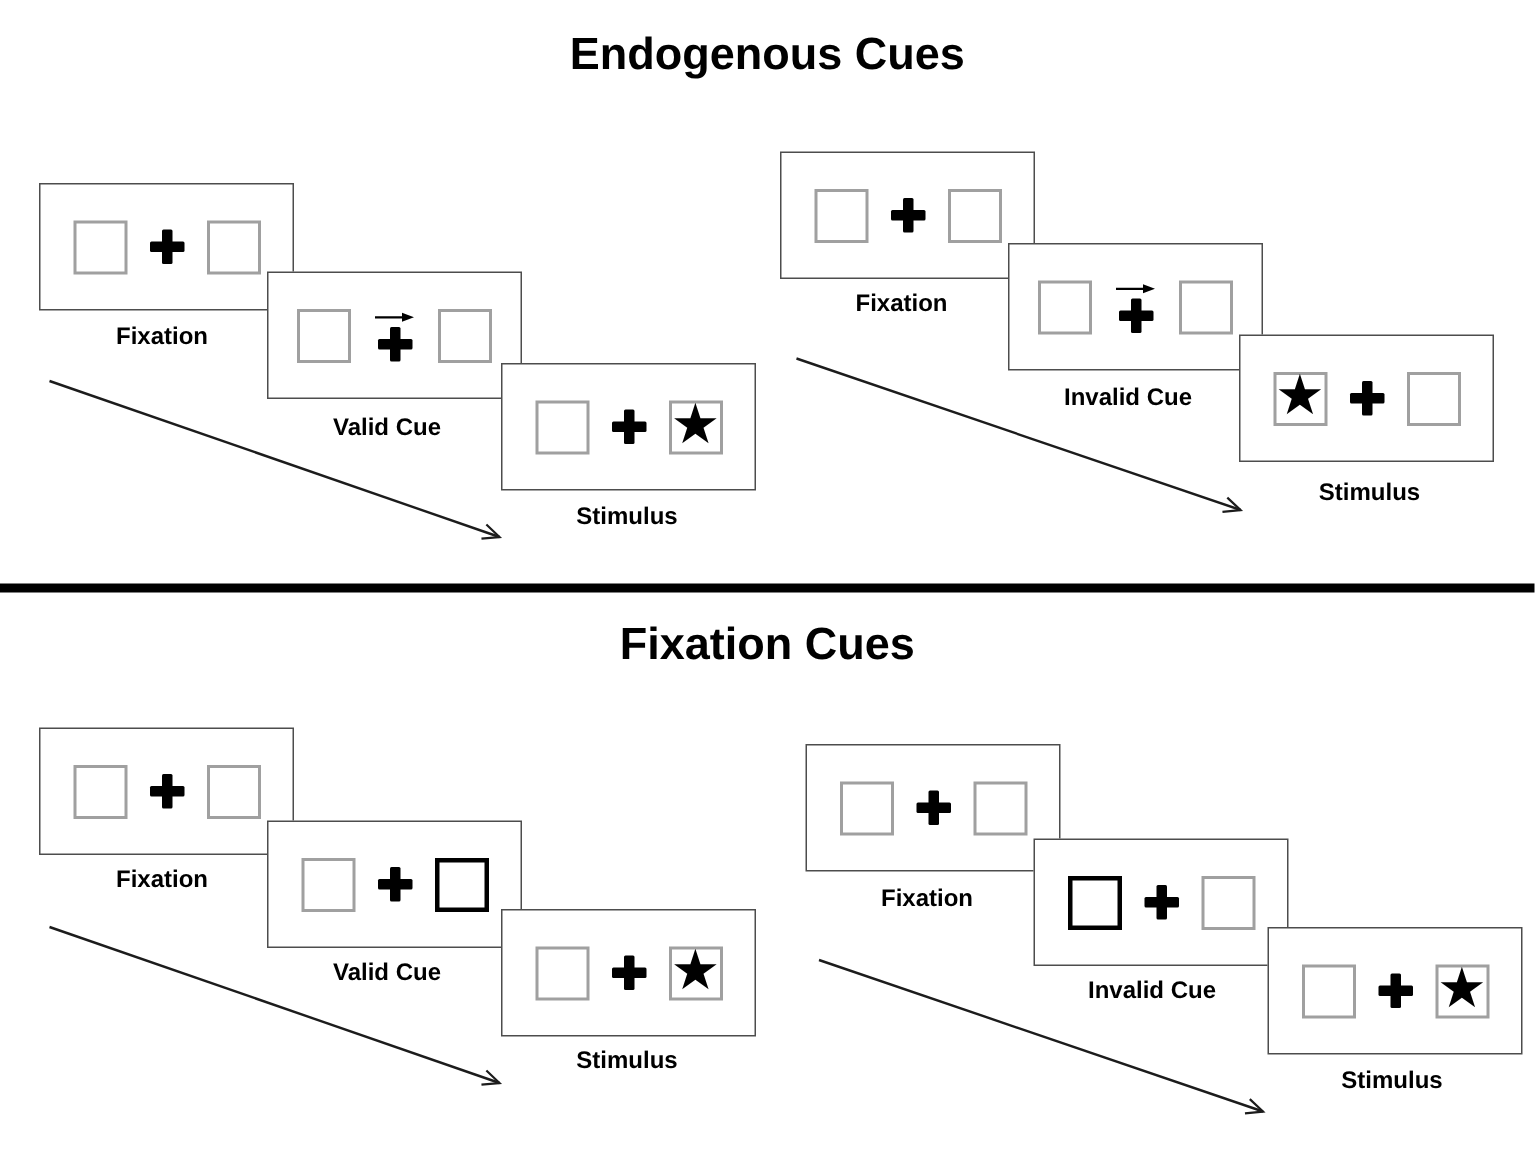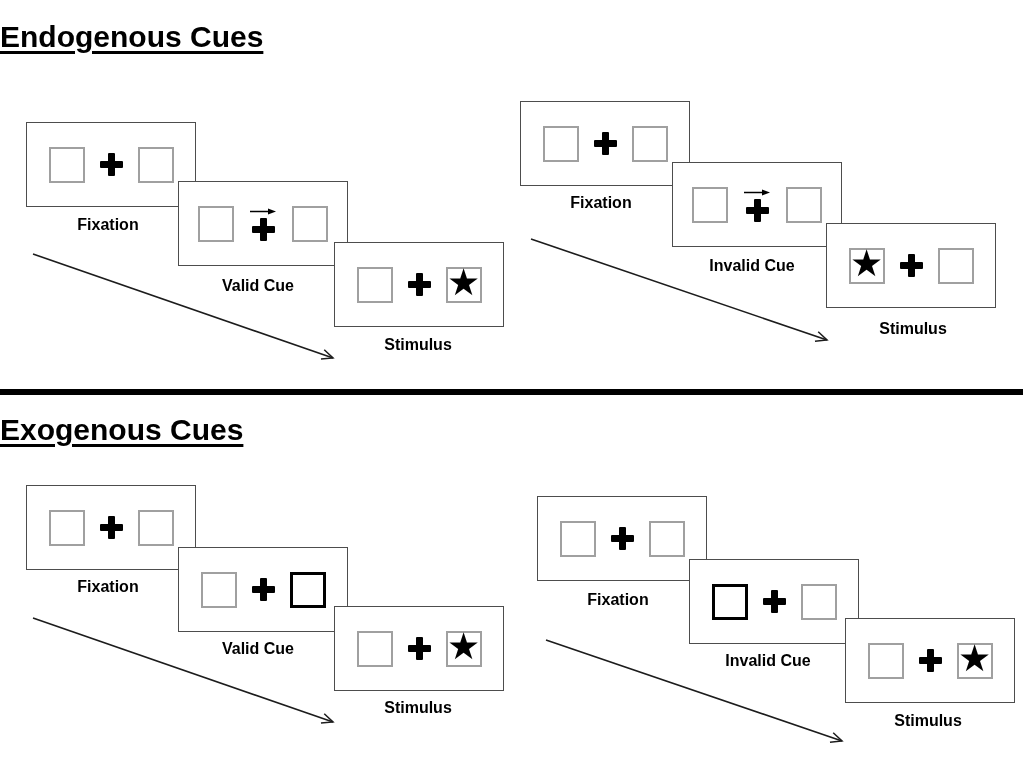--- a/index.html
+++ b/index.html
@@ -6,24 +6,24 @@
   html,body { width:1023px; height:767px; }
   body {
     position:relative;
     background:#ffffff;
     font-family:"Liberation Sans", sans-serif;
     overflow:hidden;
   }
   .section-title {
     position:absolute;
     left:0; width:1023px;
+    text-align:center;
     font-size:30px;
     font-weight:bold;
     color:#000;
-    text-decoration:underline;
     text-underline-offset:4px;
     text-decoration-thickness:3px;
   }
   #title-endo { top:20px; }
   #title-exo  { top:413px; }
 
   .divider {
     position:absolute;
     left:0; top:389px;
     width:1023px; height:6px;
@@ -94,21 +94,21 @@
 <svg width="0" height="0" style="position:absolute">
   <defs>
     <marker id="ah" markerWidth="16" markerHeight="14" refX="12" refY="6" orient="auto" markerUnits="userSpaceOnUse">
       <path class="ah-path" d="M1,1 L12,6 L1,11"></path>
     </marker>
   </defs>
 </svg>
 
 <h1 class="section-title" id="title-endo">Endogenous Cues</h1>
 <div class="divider"></div>
-<h1 class="section-title" id="title-exo">Exogenous Cues</h1>
+<h1 class="section-title" id="title-exo">Fixation Cues</h1>
 
 <div>
   <svg class="tarrow" style="left:28px;top:248px" width="316" height="118">
     <line x1="5" y1="6" x2="305" y2="110" marker-end="url(#ah)"></line>
   </svg>
 
   <div class="panel" style="left:26px;top:122px">
     <div class="sq"></div>
     <div class="plus"></div>
     <div class="sq"></div>

